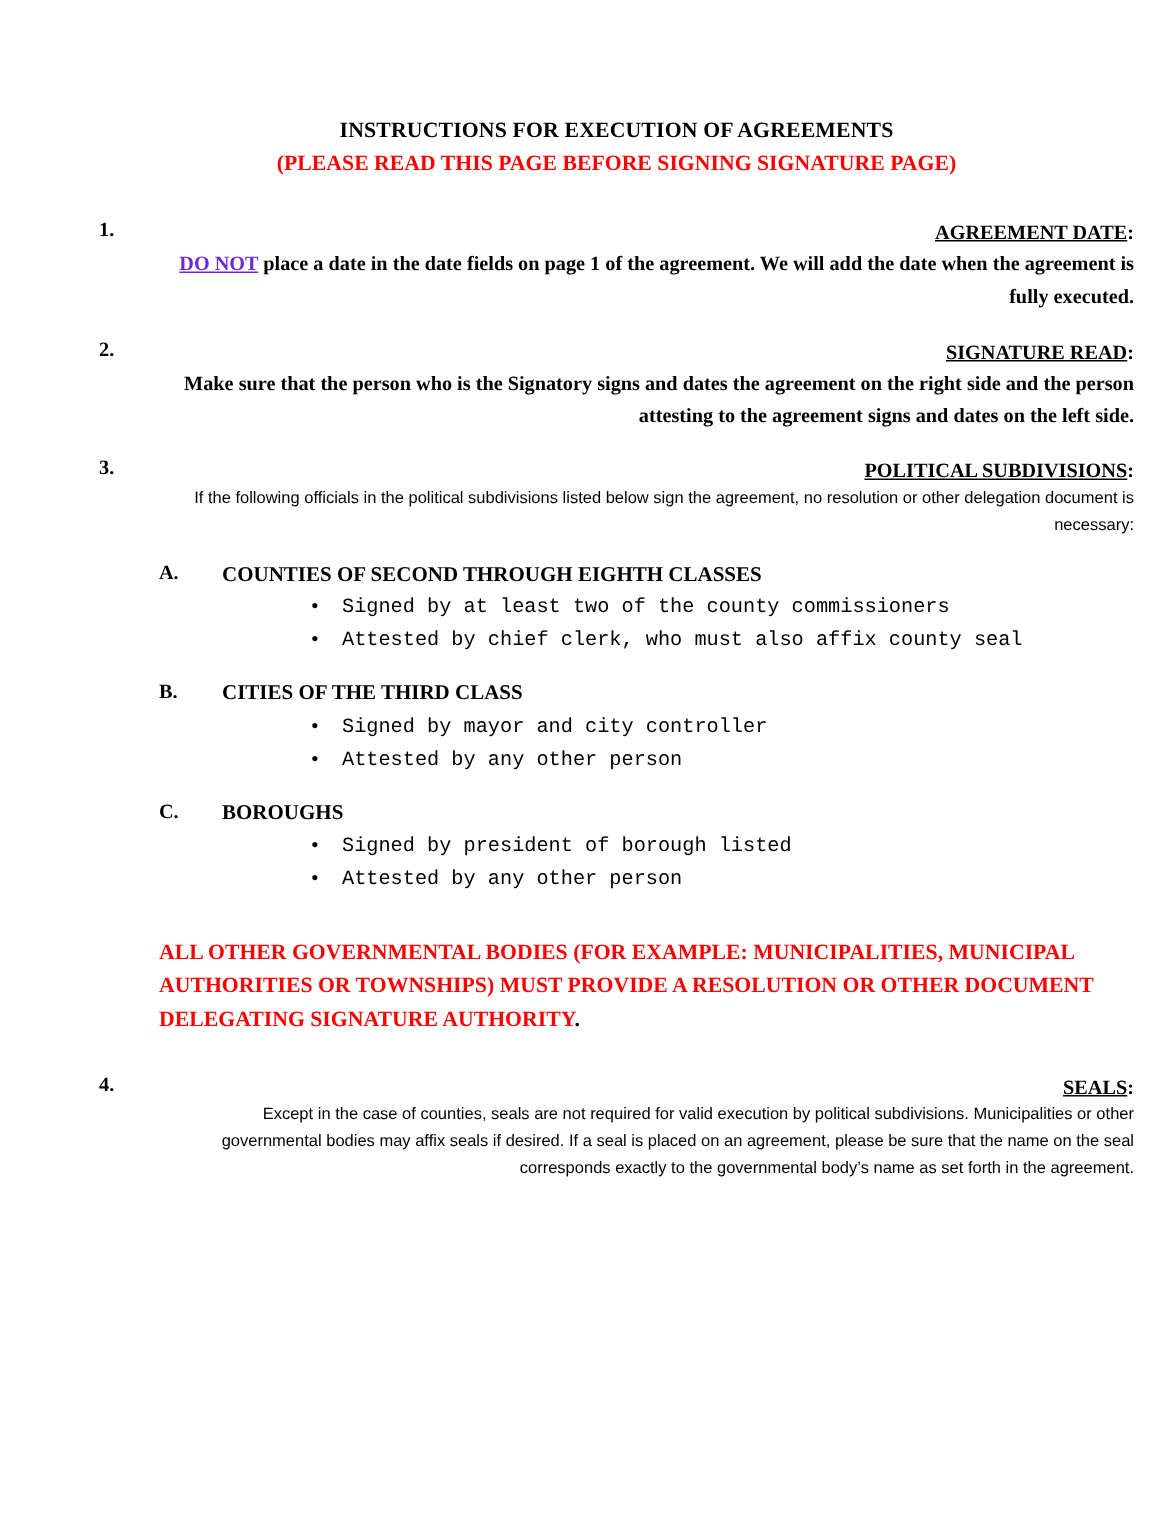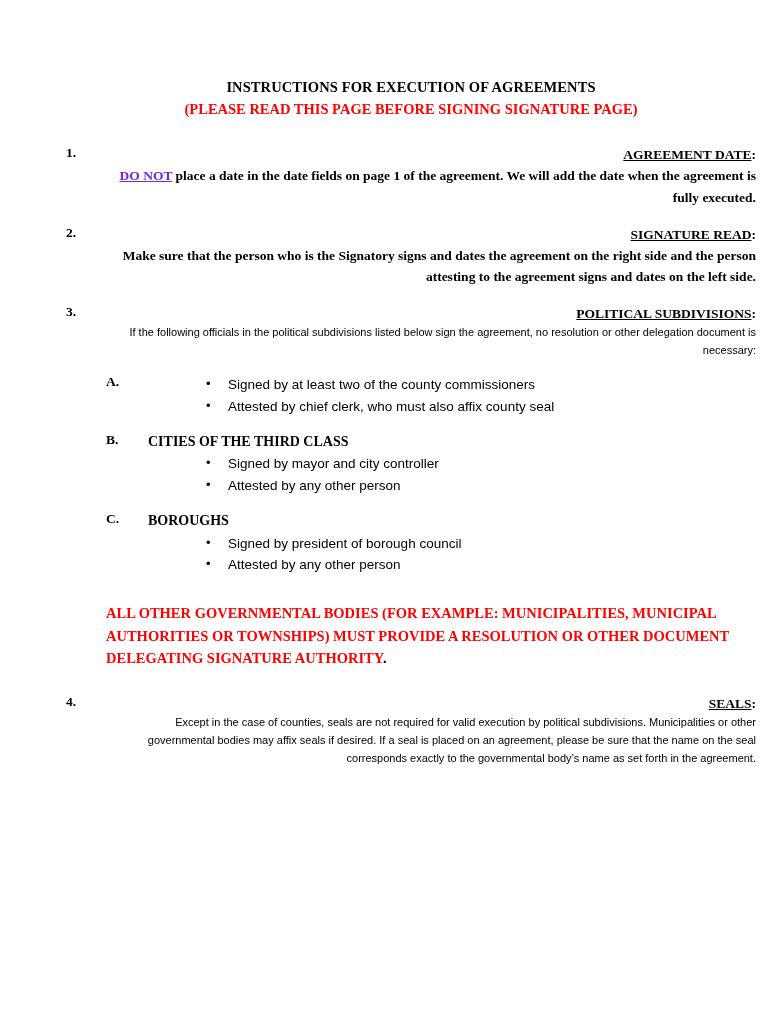--- a/index.html
+++ b/index.html
@@ -121,21 +121,21 @@
   .bullets {
     margin: 2px 0 0 0;
     padding: 0;
     list-style: none;
   }
   .bullets li {
     position: relative;
     margin-left: 100px;
     padding-left: 22px;
     font-size: 13.5px;
-    font-family: Liberation Sans, sans-serif;
+    font-family: Liberation Mono, monospace;
     line-height: 1.62;
   }
   .bullets li::before {
     content: "\2022";
     position: absolute;
     left: 0;
     top: -1px;
     font-size: 13px;
   }
 
@@ -193,40 +193,41 @@
       <div class="sec-num">3.</div>
       <div class="sec-body">
         <div class="sec-heading">
           <span class="u">POLITICAL SUBDIVISIONS</span><span>:</span>
         </div>
         <div class="sec-para">If the following officials in the political subdivisions listed below sign the agreement, no resolution or other delegation document is necessary:</div>
       </div>
 
       <div class="sub">
         <div class="sub-letter">A.</div>
+        <div class="sub-title">COUNTIES OF SECOND THROUGH EIGHTH CLASSES</div>
         <ul class="bullets">
           <li>Signed by at least two of the county commissioners</li>
           <li>Attested by chief clerk, who must also affix county seal</li>
         </ul>
       </div>
 
       <div class="sub">
         <div class="sub-letter">B.</div>
         <div class="sub-title">CITIES OF THE THIRD CLASS</div>
         <ul class="bullets">
           <li>Signed by mayor and city controller</li>
           <li>Attested by any other person</li>
         </ul>
       </div>
 
       <div class="sub">
         <div class="sub-letter">C.</div>
         <div class="sub-title">BOROUGHS</div>
         <ul class="bullets">
-          <li>Signed by president of borough council</li>
+          <li>Signed by president of borough listed</li>
           <li>Attested by any other person</li>
         </ul>
       </div>
 
       <div class="warning">
         <span>ALL OTHER GOVERNMENTAL BODIES (FOR EXAMPLE: MUNICIPALITIES, MUNICIPAL AUTHORITIES OR TOWNSHIPS) MUST PROVIDE A RESOLUTION OR OTHER DOCUMENT DELEGATING SIGNATURE AUTHORITY</span><span class="tail">.</span>
       </div>
     </div>
 
     <div class="spacer-sm"></div>

